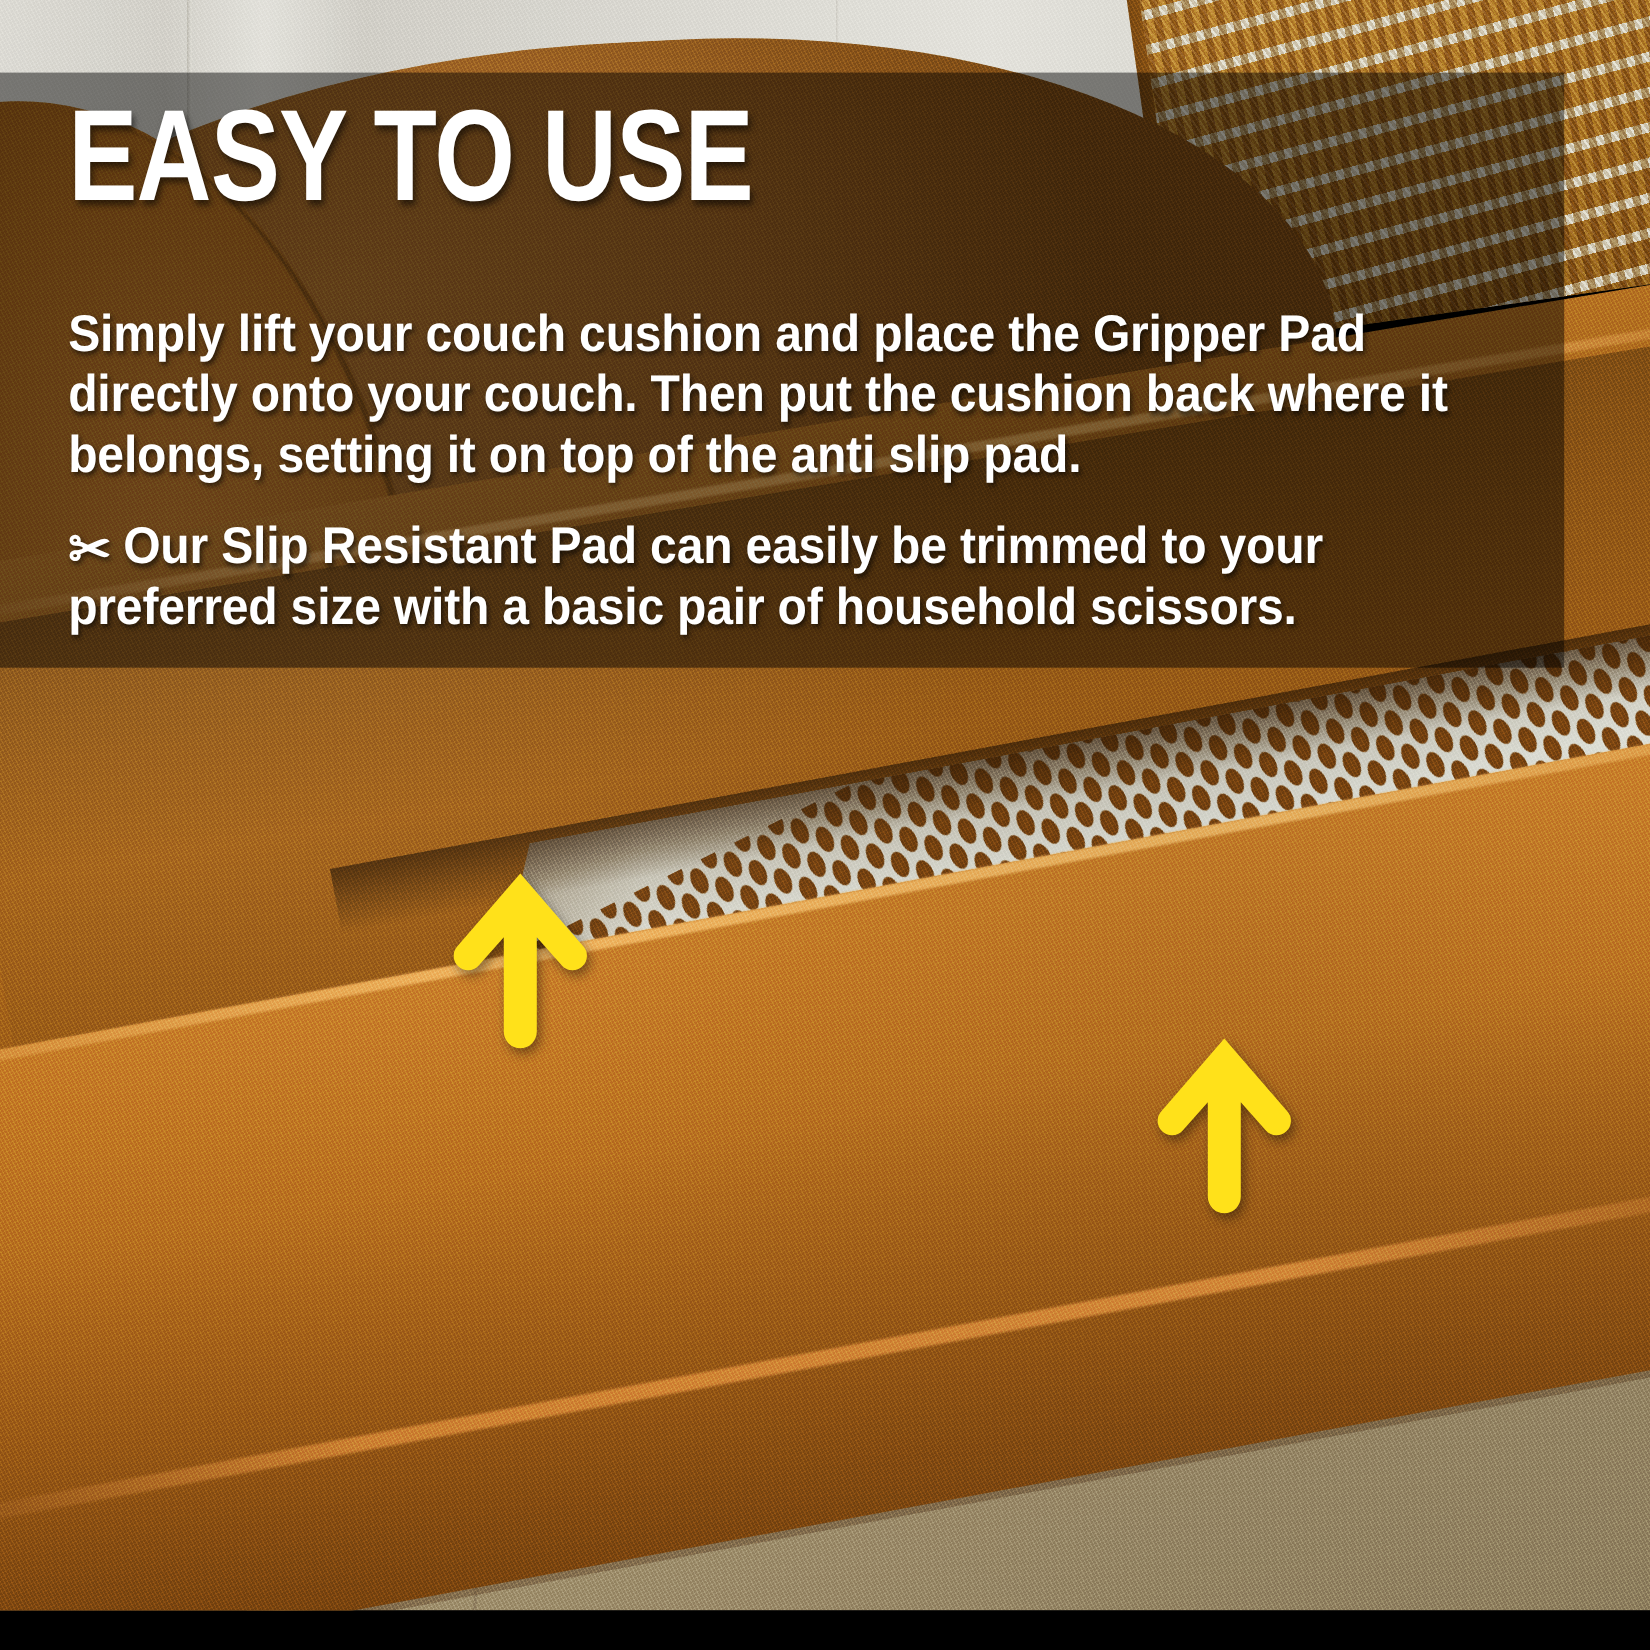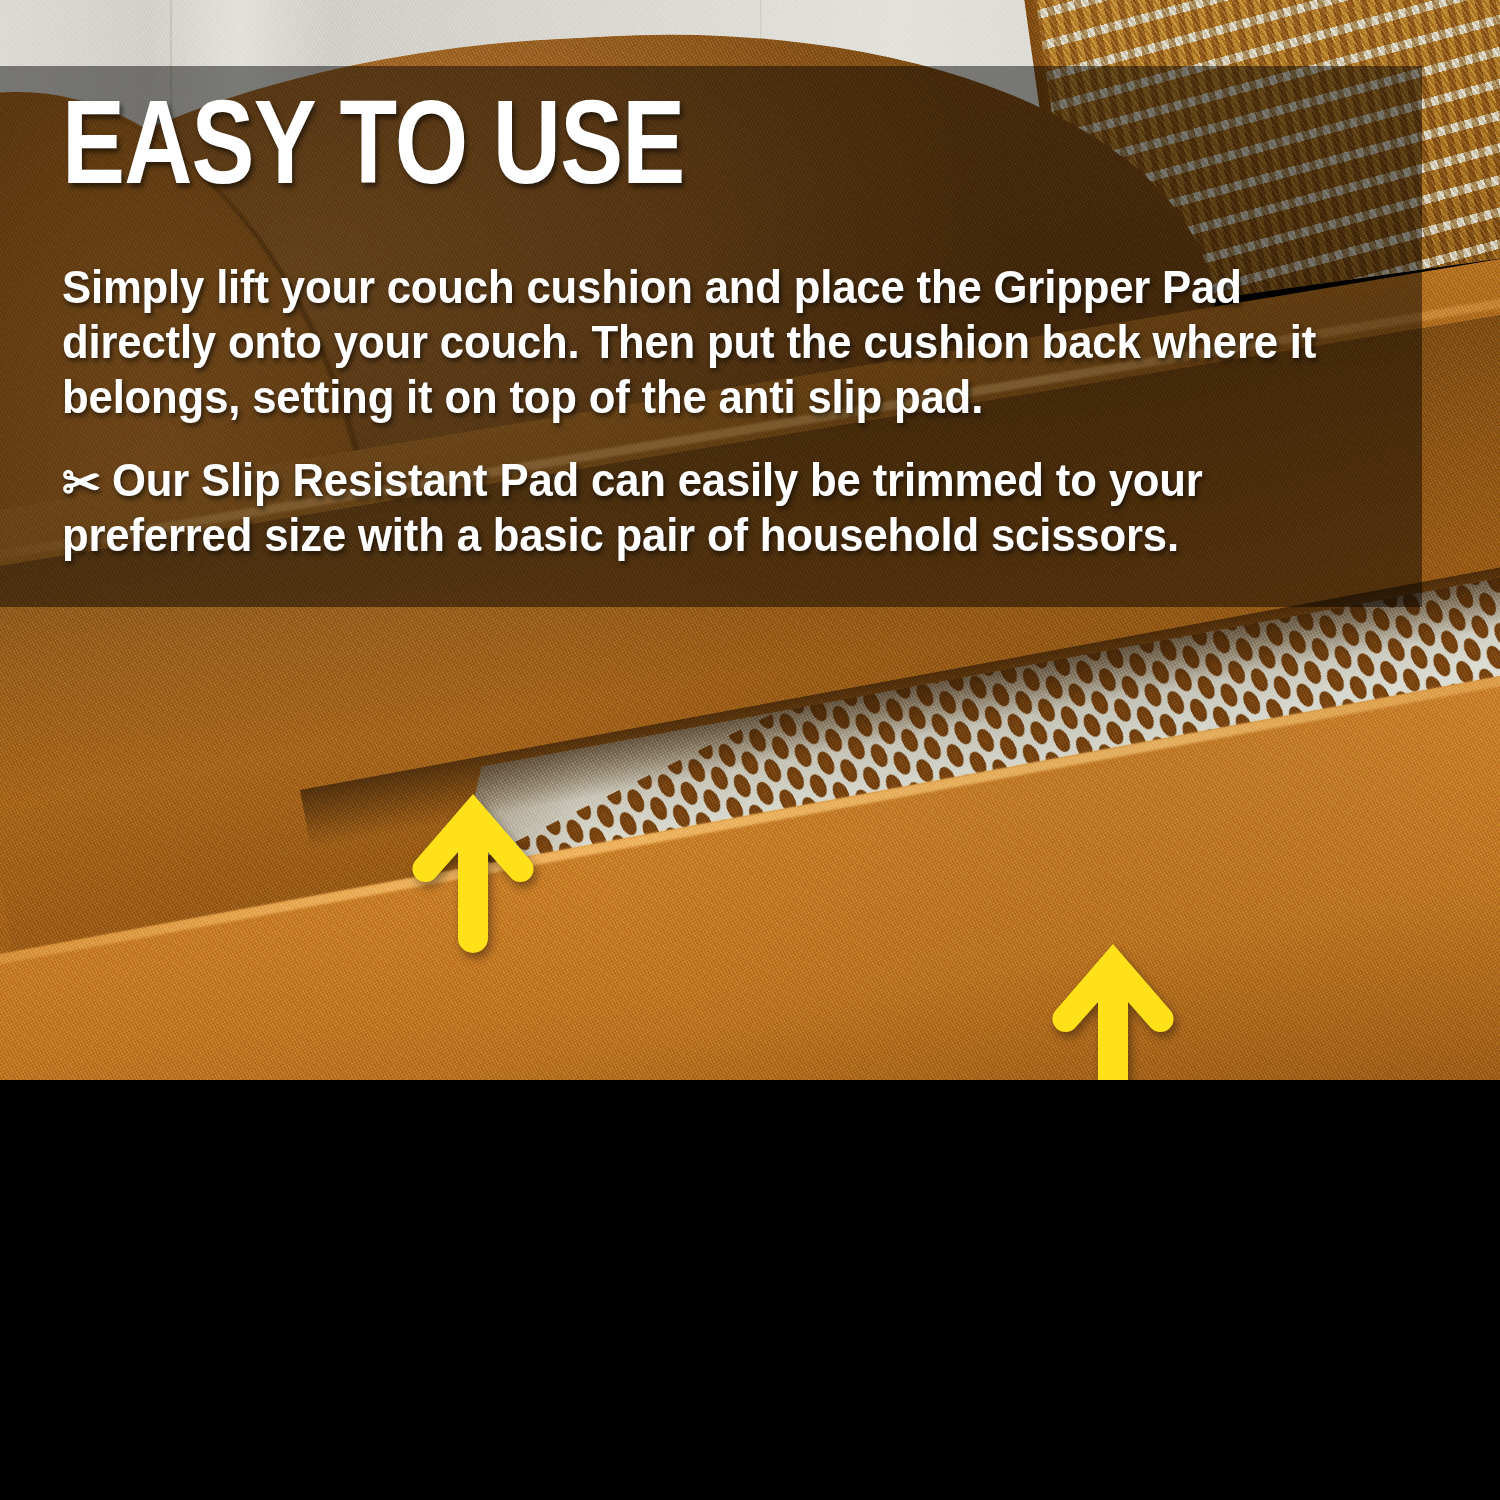--- a/index.html
+++ b/index.html
@@ -5,21 +5,21 @@
   * { margin:0; padding:0; box-sizing:border-box; }
   html, body {
     width:1500px; height:1500px;
     background:#000;
     font-family:"Liberation Sans", sans-serif;
     overflow:hidden;
   }
 
   #stage {
     position:relative;
-    width:1500px; height:1080px;
+    width:1500px; height:1464px;
     overflow:hidden;
   }
 
   
   .photo { position:absolute; inset:0; overflow:hidden; }
 
   
   .wall {
     position:absolute; left:0; top:0; width:1500px; height:230px;
     background:
@@ -258,21 +258,21 @@
     font-weight:700;
     color:#ffffff;
     letter-spacing:-1px;
     transform:scaleX(.80);
     transform-origin:left top;
     white-space:nowrap;
     text-shadow:3px 4px 6px rgba(0,0,0,.55);
   }
 
   .body-block {
-    position:absolute; left:62px; top:260px; width:1360px;
+    position:absolute; left:62px; top:276px; width:1360px;
   }
   .para {
     color:#ffffff;
     font-size:47px;
     line-height:1.17;
     font-weight:700;
     transform:scaleX(.93);
     transform-origin:left top;
     text-shadow:2px 3px 5px rgba(0,0,0,.6);
     letter-spacing:-.2px;

